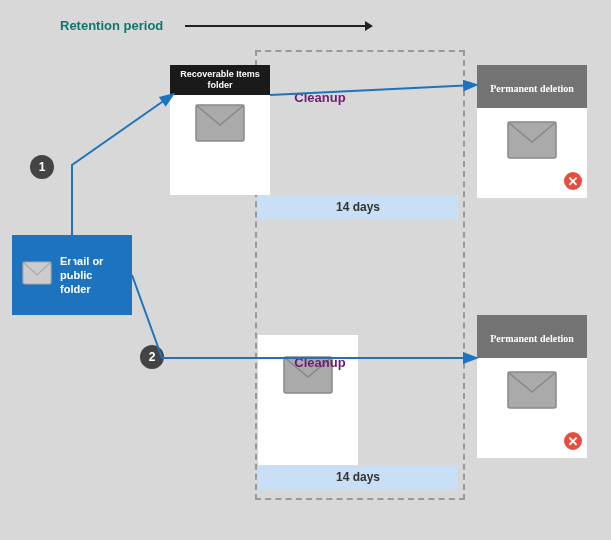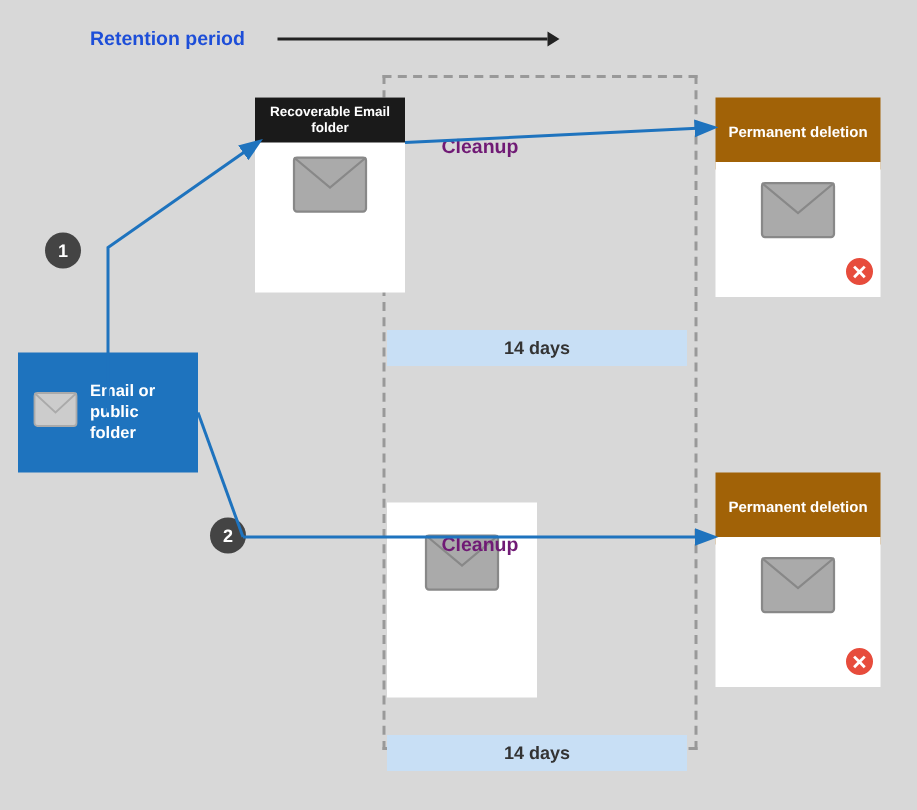--- a/index.html
+++ b/index.html
@@ -18,21 +18,21 @@
       height: 540px;
     }
 
     
     .retention-label {
       position: absolute;
       top: 18px;
       left: 60px;
       font-size: 13px;
       font-weight: 600;
-      color: #1d4ed8;
+      color: #0f766e;
       display: flex;
       align-items: center;
       gap: 22px;
     }
     .retention-arrow {
       display: flex;
       align-items: center;
     }
     .retention-arrow-line {
       width: 180px;
@@ -139,43 +139,43 @@
     
     .days-box {
       position: absolute;
       background: #c8dff5;
       display: flex;
       align-items: center;
       justify-content: center;
       font-size: 12px;
       font-weight: 700;
       color: #333;
-      margin-top: 25px;
     }
     .days-box-top {
       top: 195px;
       left: 258px;
       width: 200px;
       height: 24px;
     }
     .days-box-bottom {
       top: 465px;
       left: 258px;
       width: 200px;
       height: 24px;
     }
 
     
     .perm-delete-box {
       position: absolute;
-      background: #a16207;
+      background: #737373;
       display: flex;
       align-items: center;
       justify-content: center;
       padding: 24px 8px;
+      font-family: Liberation Serif, serif;
     }
     .perm-delete-top {
       top: 65px;
       left: 477px;
       width: 110px;
       height: 40px;
     }
     .perm-delete-bottom {
       top: 315px;
       left: 477px;
@@ -276,21 +276,21 @@
       <div class="retention-arrow-line"></div>
       <div class="retention-arrow-head"></div>
     </div>
   </div>
 
   <div class="dashed-area"></div>
 
   <div class="content-card card-top">
 
     <div class="recoverable-box" style="position:absolute;top:0;left:0;width:100%;height:30px;">
-      <span class="recoverable-label">Recoverable Email folder</span>
+      <span class="recoverable-label">Recoverable Items folder</span>
     </div>
 
     <div style="position:absolute;top:38px;left:50%;transform:translateX(-50%);">
       <svg width="52" height="40" viewBox="0 0 52 40">
         <rect x="2" y="2" width="48" height="36" rx="2" fill="#aaa" stroke="#888" stroke-width="1.5"></rect>
         <polyline points="2,2 26,22 50,2" fill="none" stroke="#888" stroke-width="1.5"></polyline>
       </svg>
     </div>
   </div>
 

